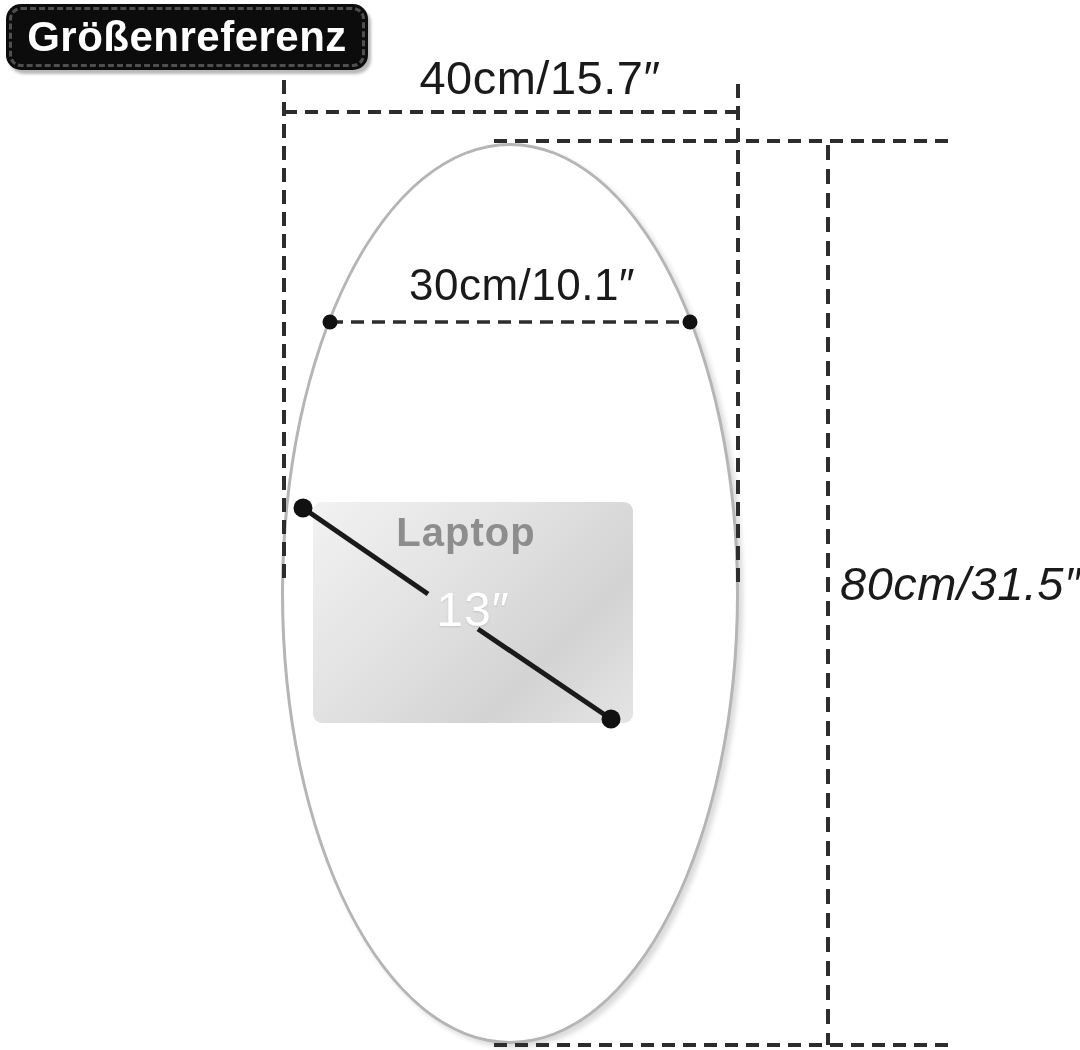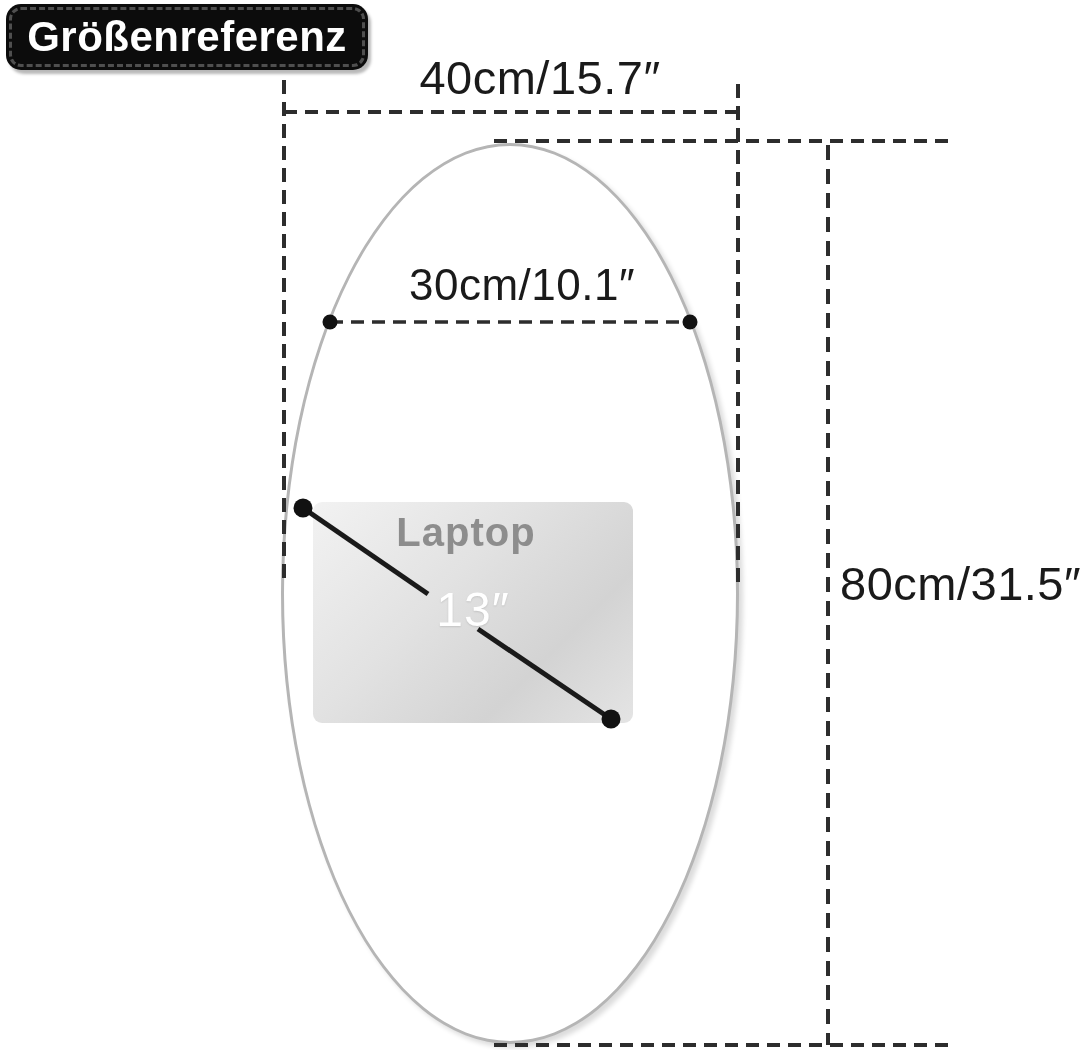--- a/index.html
+++ b/index.html
@@ -48,21 +48,21 @@
   }
   
   .lines{position:absolute;left:0;top:0;z-index:3;pointer-events:none;}
   
   .dim-label{
     position:absolute;color:#1a1a1a;font-size:47px;font-weight:500;
     white-space:nowrap;z-index:4;letter-spacing:0.5px;
   }
   .dim-outer{left:340px;top:50px;width:400px;text-align:center;}
   .dim-inner{left:322px;top:260px;width:400px;text-align:center;font-size:44px;}
-  .dim-height{left:840px;top:556px;text-align:center;}
+  .dim-height{left:840px;top:556px;text-align:center;font-style:italic;}
 </style>
 </head>
 <body>
 
 <div class="canvas">
 
   <div class="mirror"></div>
 
   <div class="laptop">
     <div class="laptop-label">Laptop</div>

